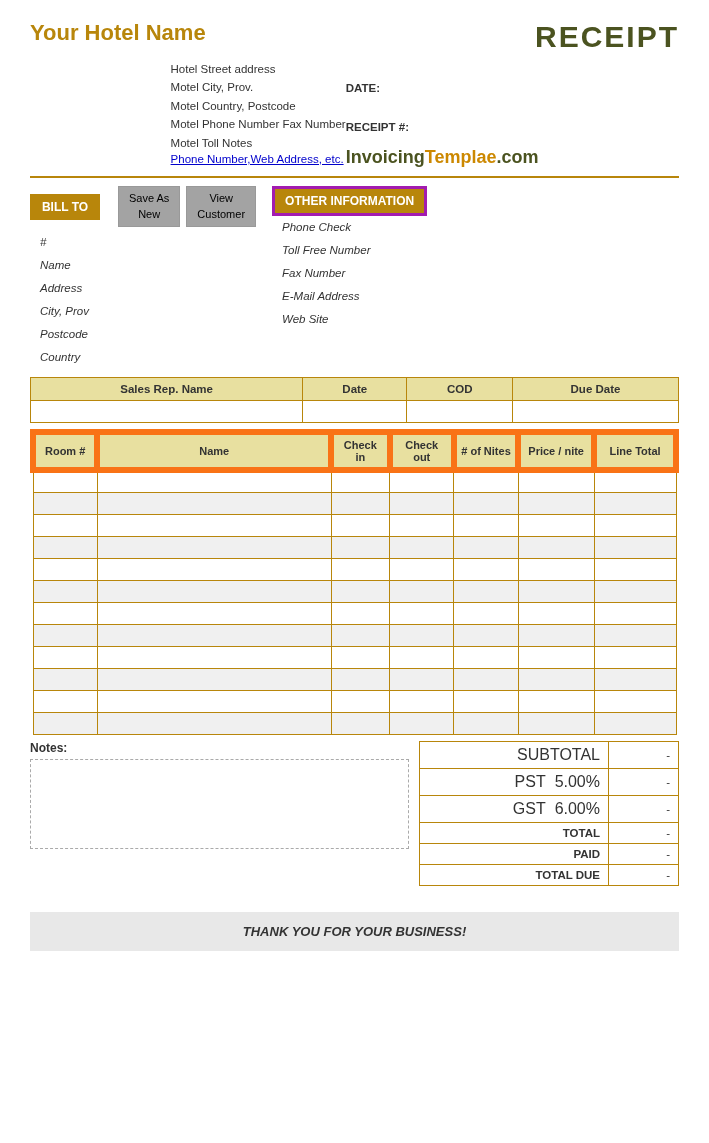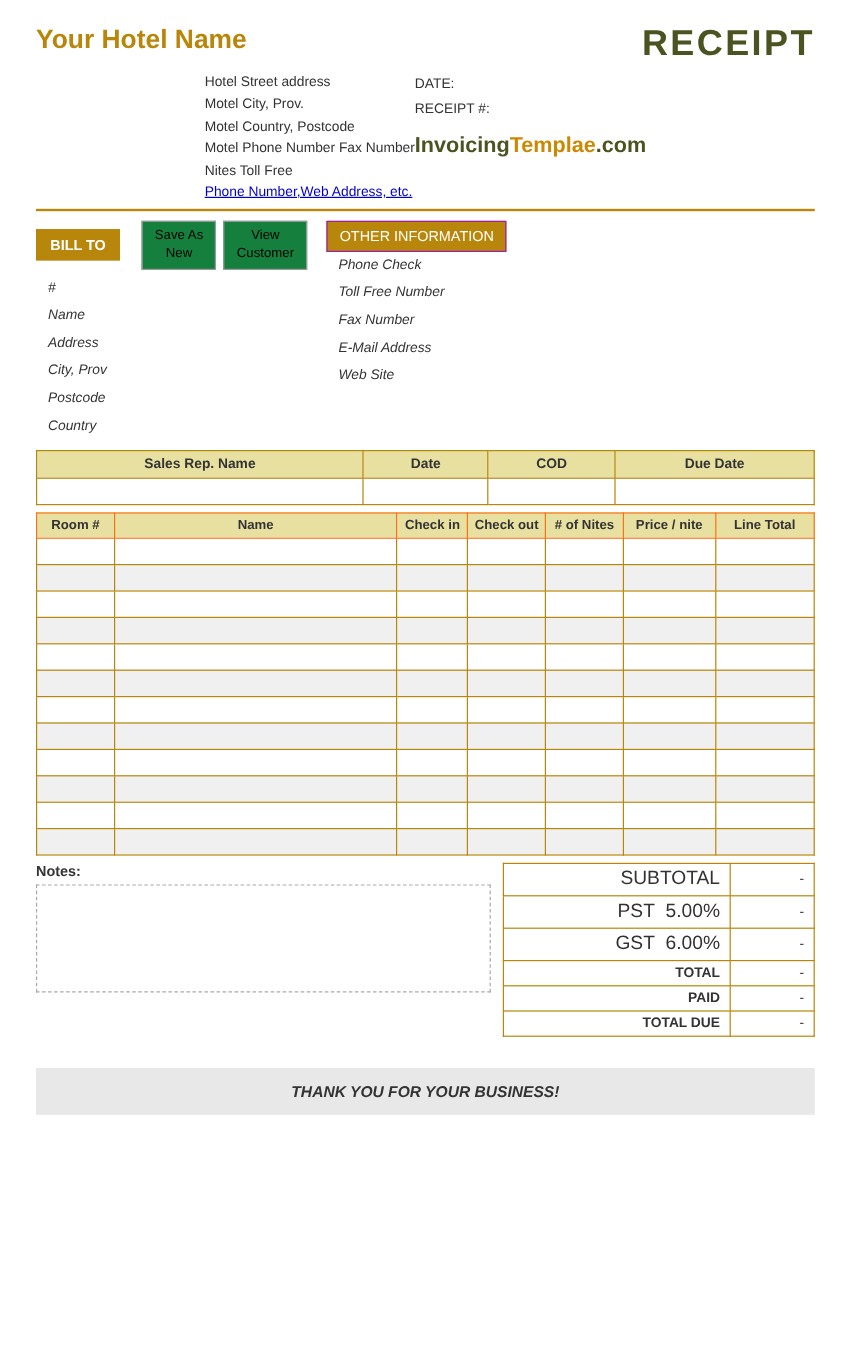--- a/index.html
+++ b/index.html
@@ -44,21 +44,22 @@
     .address-right {
       text-align: left;
       font-size: 11.5px;
     }
     .address-right .date-line, .address-right .receipt-line {
       display: flex;
       gap: 6px;
       line-height: 1.8;
     }
     .address-right .label {
-      font-weight: normal;
+      font-weight: bold;
+      margin-top: 18px;
     }
     .address-right .logo-area {
       margin-top: 10px;
       font-size: 18px;
       font-weight: bold;
     }
     .logo-invoicing {
       color: #4b5320;
     }
     .logo-template {
@@ -89,35 +90,35 @@
       text-align: center;
       width: 70px;
     }
     .btn-group {
       display: flex;
       gap: 6px;
       margin-left: 10px;
     }
     .btn {
       border: 1px solid #999;
-      background: #15803d;
+      background: #a3a3a3;
       padding: 4px 10px;
       cursor: pointer;
       font-size: 11px;
       text-align: center;
       line-height: 1.4;
     }
     .other-info-header {
       background: #b8860b;
       color: #fff;
-      font-weight: normal;
+      font-weight: bold;
       padding: 5px 10px;
       font-size: 12px;
       text-align: left;
-      border: 1px solid #a21caf;
+      border: 3px solid #a21caf;
     }
     .bill-fields {
       width: 160px;
       font-style: italic;
       font-size: 11.5px;
     }
     .bill-fields p {
       line-height: 2;
       padding-left: 10px;
     }
@@ -152,21 +153,21 @@
     }
 
     
     .room-table {
       width: 100%;
       border-collapse: collapse;
       margin-bottom: 6px;
     }
     .room-table th {
       background: #e8e0a0;
-      border: 1px solid #f97316;
+      border: 6px solid #f97316;
       padding: 4px 4px;
       text-align: center;
       font-size: 11px;
       font-weight: bold;
     }
     .room-table td {
       border: 1px solid #b8860b;
       padding: 3px 4px;
       height: 22px;
     }
@@ -238,21 +239,21 @@
   <span class="hotel-name">Your Hotel Name</span>
   <span class="receipt-title">RECEIPT</span>
 </div>
 
 <div class="address-section">
   <div class="address-left">
     <p>Hotel  Street address</p>
     <p>Motel City, Prov.</p>
     <p>Motel Country, Postcode</p>
     <p>Motel Phone Number   Fax Number</p>
-    <p>Nites Toll Free</p>
+    <p>Motel Toll Notes</p>
     <a class="phone-link">Phone Number,Web Address, etc.</a>
   </div>
   <div class="address-right">
     <div class="date-line">
       <span class="label">DATE:</span>
       <span></span>
     </div>
     <div class="receipt-line">
       <span class="label">RECEIPT #:</span>
       <span></span>

